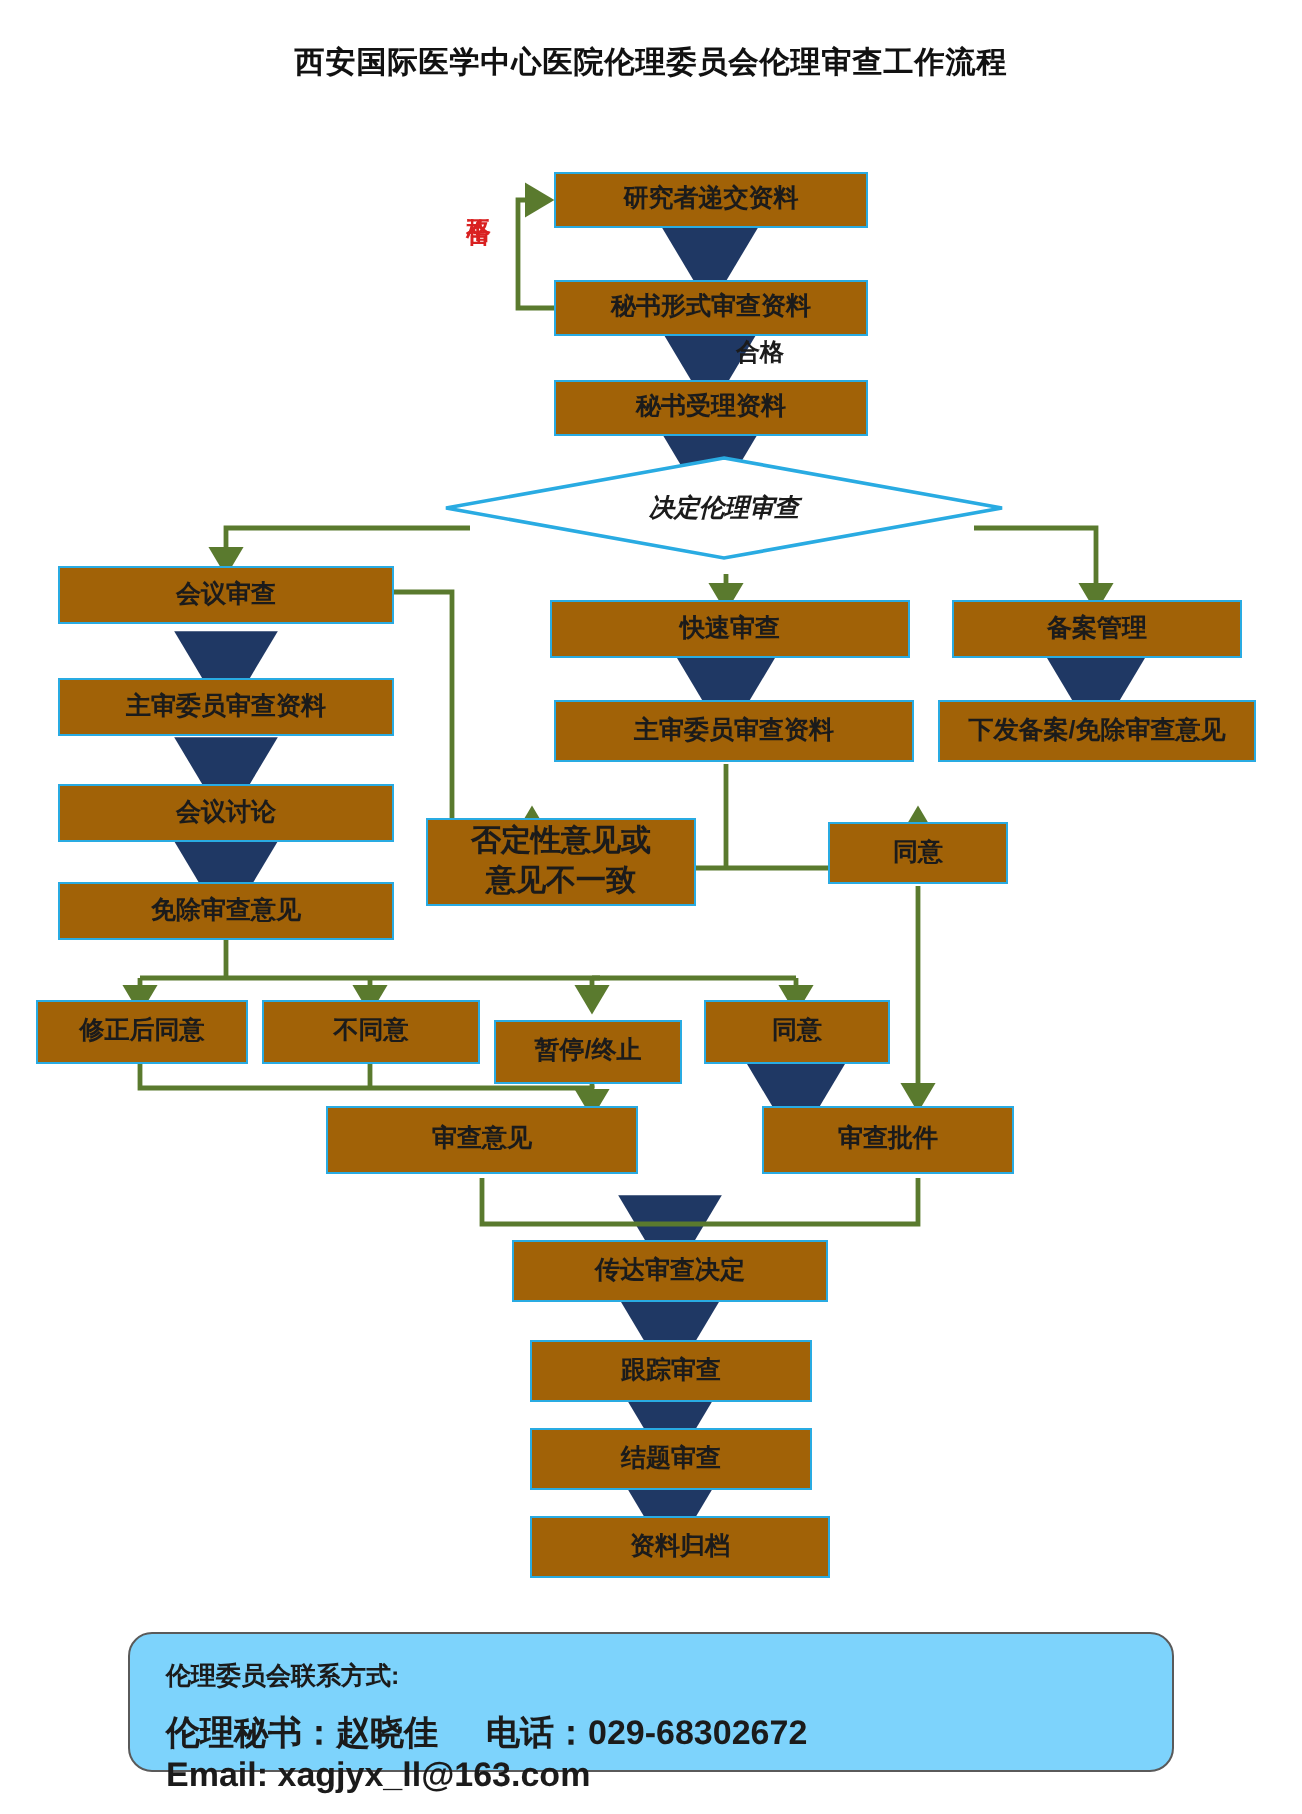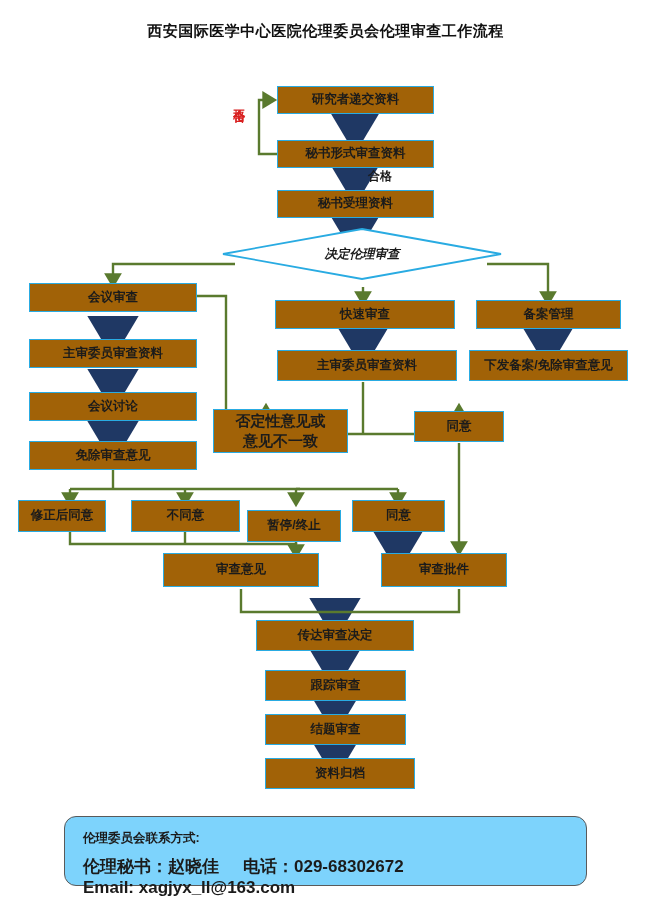--- a/index.html
+++ b/index.html
@@ -112,21 +112,21 @@
 
   <div class="node" style="left:476px;top:300px;width:145px;height:29px;">备案管理</div>
   <div class="node" style="left:469px;top:350px;width:159px;height:31px;">下发备案/免除审查意见</div>
 
   <div class="node two-line" style="left:213px;top:409px;width:135px;height:44px;flex-direction:column;">
     <span>否定性意见或</span>
     <span>意见不一致</span>
   </div>
   <div class="node" style="left:414px;top:411px;width:90px;height:31px;">同意</div>
 
-  <div class="node" style="left:18px;top:500px;width:88px;height:32px;">修正后同意</div>
+  <div class="node" style="left:18px;top:500px;width:106px;height:32px;">修正后同意</div>
   <div class="node" style="left:131px;top:500px;width:109px;height:32px;">不同意</div>
   <div class="node" style="left:247px;top:510px;width:94px;height:32px;">暂停/终止</div>
   <div class="node" style="left:352px;top:500px;width:93px;height:32px;">同意</div>
 
   <div class="node" style="left:163px;top:553px;width:156px;height:34px;">审查意见</div>
   <div class="node" style="left:381px;top:553px;width:126px;height:34px;">审查批件</div>
 
   <div class="node" style="left:256px;top:620px;width:158px;height:31px;">传达审查决定</div>
   <div class="node" style="left:265px;top:670px;width:141px;height:31px;">跟踪审查</div>
   <div class="node" style="left:265px;top:714px;width:141px;height:31px;">结题审查</div>

